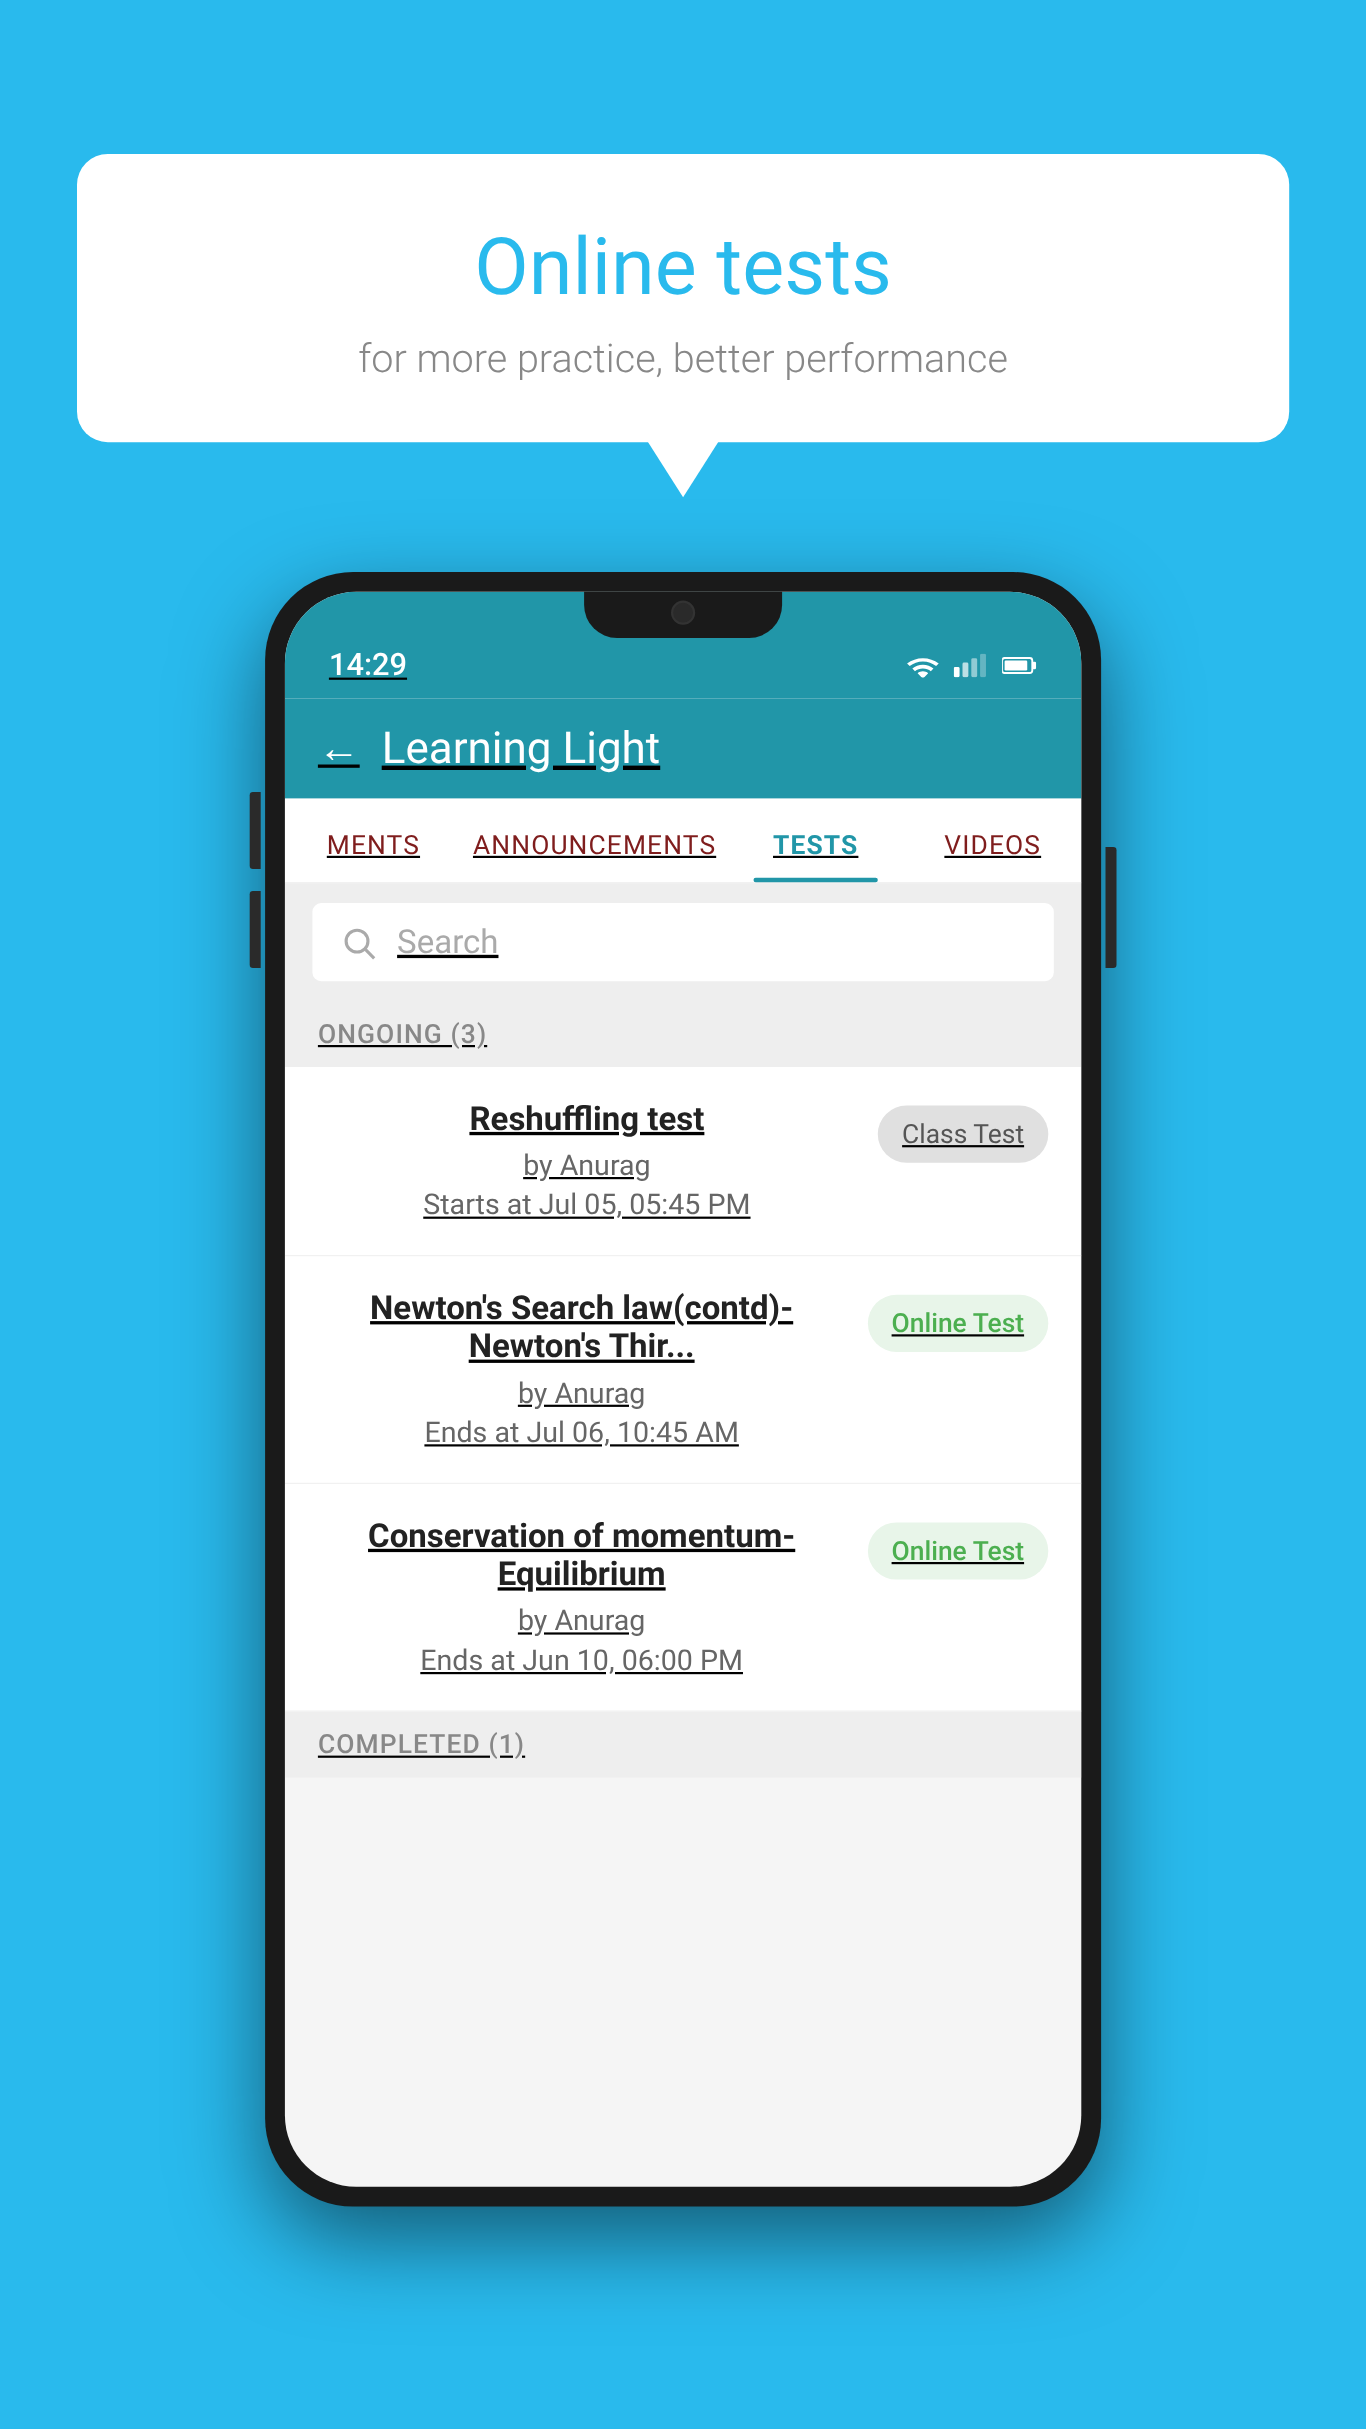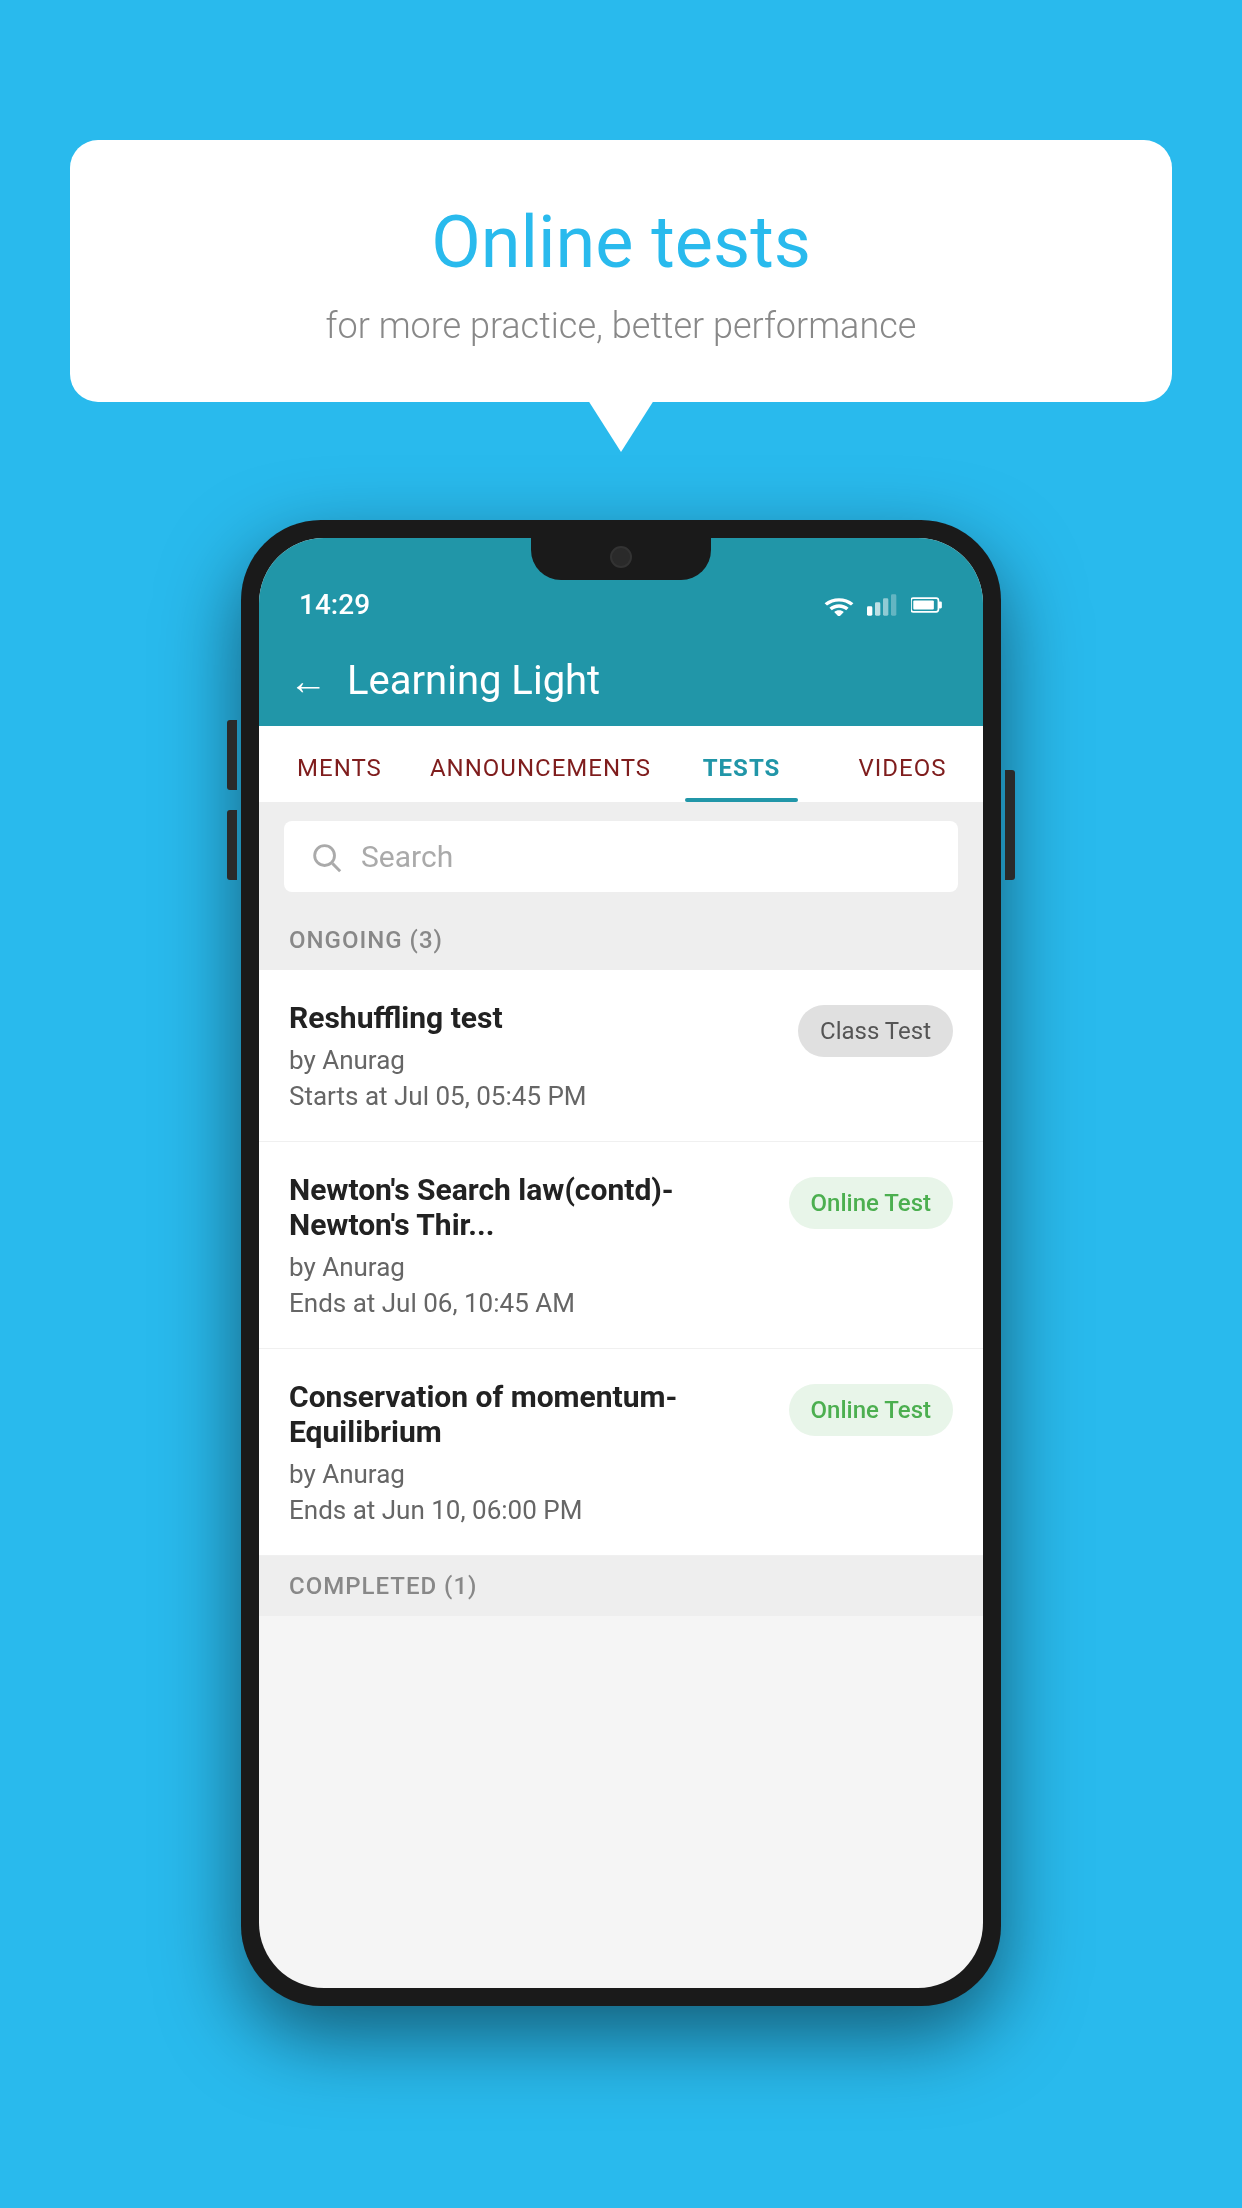--- a/index.html
+++ b/index.html
@@ -59,20 +59,21 @@
       transform: translateX(-50%);
       width: 760px;
     }
 
     .phone-outer {
       background: #1a1a1a;
       border-radius: 80px;
       padding: 18px;
       box-shadow: 0 30px 80px rgba(0,0,0,0.5);
       position: relative;
+      text-decoration: underline;
     }
 
     .phone-notch {
       position: absolute;
       top: 18px;
       left: 50%;
       transform: translateX(-50%);
       width: 180px;
       height: 42px;
       background: #1a1a1a;
@@ -224,20 +225,21 @@
     .test-list {
       background: white;
     }
 
     .test-item {
       padding: 30px 30px;
       border-bottom: 1px solid #f0f0f0;
       display: flex;
       justify-content: space-between;
       align-items: flex-start;
+      text-align: center;
     }
 
     .test-info {
       flex: 1;
       padding-right: 20px;
     }
 
     .test-title {
       font-size: 30px;
       font-weight: 700;

